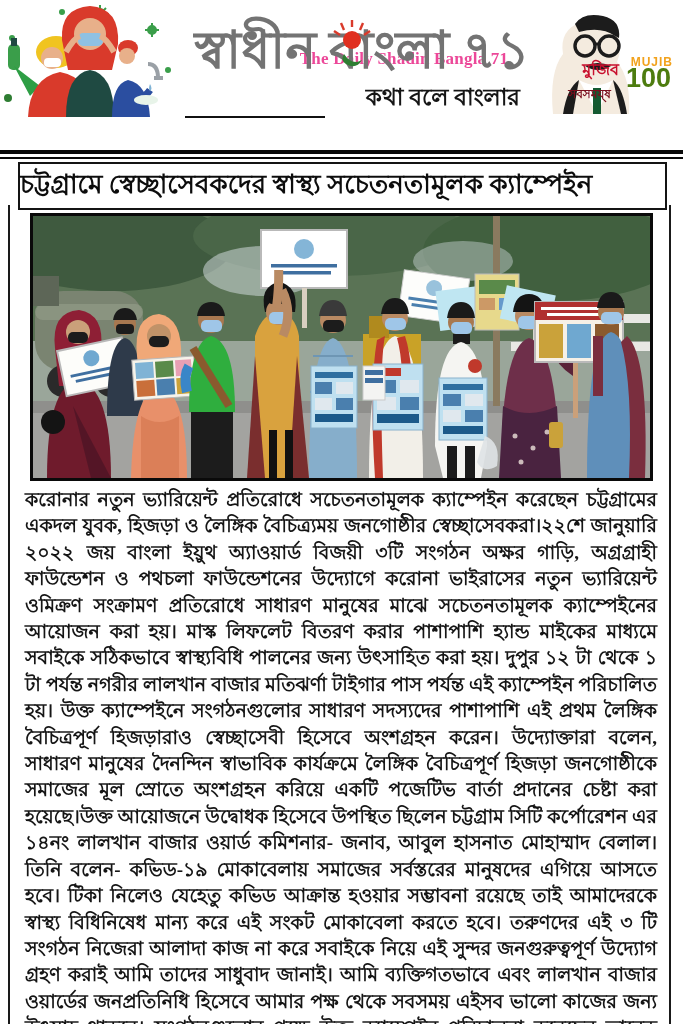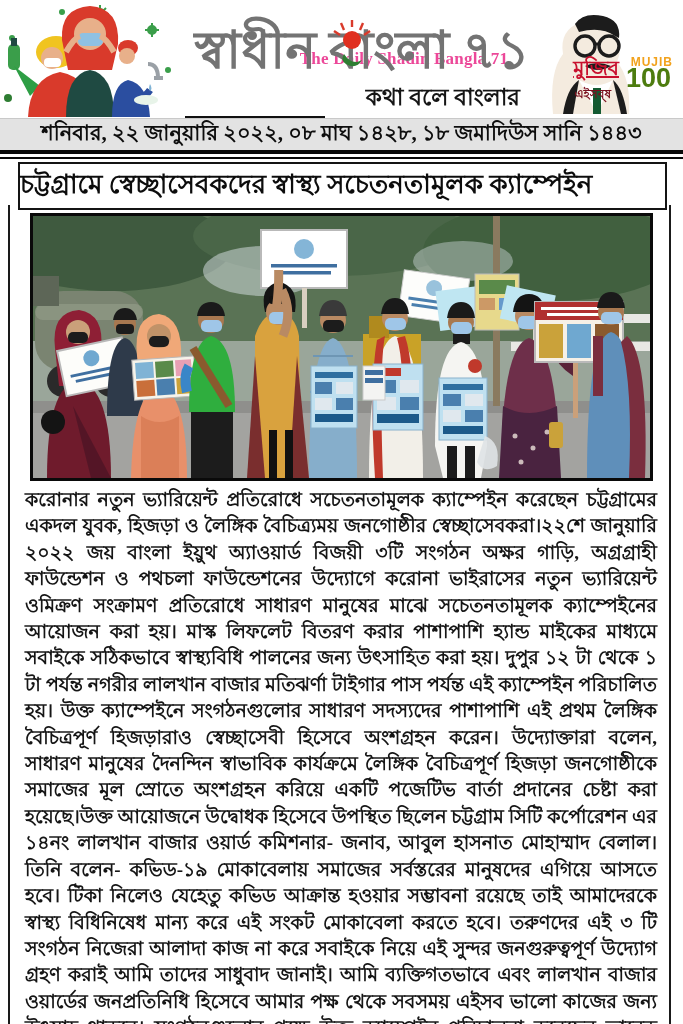--- a/index.html
+++ b/index.html
@@ -19,21 +19,21 @@
     position:absolute;left:160px;top:24px;width:370px;text-align:right;
     font-weight:bold;font-size:52px;line-height:1.05;color:#737373;
     font-family:"Liberation Serif","DejaVu Serif",serif;white-space:nowrap;
   }
   #masthead-sun{position:absolute;left:330px;top:18px;width:44px;height:50px;}
   #tagline-row{position:absolute;left:185px;top:92px;width:335px;height:26px;display:flex;align-items:flex-end;}
   #tagline-line{flex:0 0 140px;height:2px;background:#111;margin-top:6px;}
   #tagline{flex:1;text-align:right;font-size:23px;font-weight:bold;color:#151515;padding-left:8px;white-space:nowrap;}
   #mujib{position:absolute;right:2px;top:2px;width:158px;height:114px;}
   .mjb-txt{position:absolute;font-family:"Liberation Sans","DejaVu Sans",sans-serif;font-weight:bold;line-height:1;}
-  #mjb-bn-top{right:62px;bottom:38px;color:#c8102e;font-size:20px;text-decoration:underline;}
+  #mjb-bn-top{right:62px;bottom:38px;color:#c8102e;font-size:16px;}
   #mjb-bn-bot{right:70px;bottom:16px;color:#7a0f1d;font-size:12px;}
   #mjb-en{right:8px;bottom:48px;color:#f2a21c;font-size:12px;letter-spacing:1px;}
   #mjb-num{right:10px;bottom:24px;color:#4d7c0f;font-size:27px;letter-spacing:0px;}
   
   #datebar{
     position:absolute;left:0;top:118px;width:683px;height:31px;background:#e3e3e3;
     border-top:1px solid #c9c9c9;display:flex;align-items:center;justify-content:center;
     font-size:21px;font-weight:bold;color:#0d0d0d;white-space:nowrap;
   }
   #rule-thick{position:absolute;left:0;top:150px;width:683px;height:4px;background:#0a0a0a;}
@@ -140,27 +140,26 @@
         <circle cx="62" cy="44" r="10" fill="none" stroke="#1c1c1c" stroke-width="3.4"></circle>
         <circle cx="86" cy="44" r="10" fill="none" stroke="#1c1c1c" stroke-width="3.4"></circle>
         <line x1="72" y1="42" x2="76" y2="42" stroke="#1c1c1c" stroke-width="3"></line>
         <path d="M62 64 Q74 58 88 64 Q75 72 62 64" fill="#1c1c1c"></path>
         <path d="M40 112 Q44 86 56 78 L50 112 Z" fill="#1c1c1c"></path>
         <path d="M104 112 Q100 86 90 78 L98 112 Z" fill="#1c1c1c"></path>
         <path d="M56 78 L74 112 L90 78 Q74 88 56 78" fill="#ffffff"></path>
         <rect x="70" y="86" width="8" height="26" fill="#145a32"></rect>
       </svg>
       <span class="mjb-txt" id="mjb-bn-top">মুজিব</span>
-      <span class="mjb-txt" id="mjb-bn-bot">এইসব্ষ</span>
+      <span class="mjb-txt" id="mjb-bn-bot">সবসময্ষ</span>
       <span class="mjb-txt" id="mjb-en">MUJIB</span>
       <span class="mjb-txt" id="mjb-num">100</span>
     </div>
   </div>
 
-  <div id="datebar">শনিবার, ২২ জানুয়ারি ২০২২, ০৮ মাঘ ১৪২৮, ১৮ জমাদিউস সানি ১৪৪৩</div>
   <div id="rule-thick"></div>
   <div id="rule-thin"></div>
 
   <div id="headline-box">
     <span id="headline">চট্টগ্রামে স্বেচ্ছাসেবকদের স্বাস্থ্য সচেতনতামূলক ক্যাম্পেইন</span>
   </div>
 
   <div id="article-box"></div>
 
   <div id="photo-frame">

